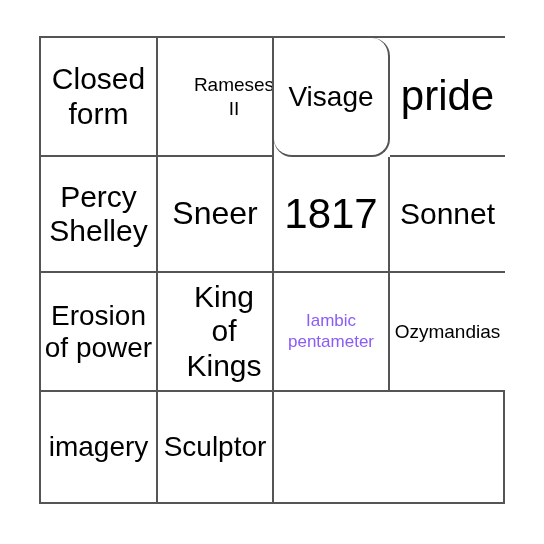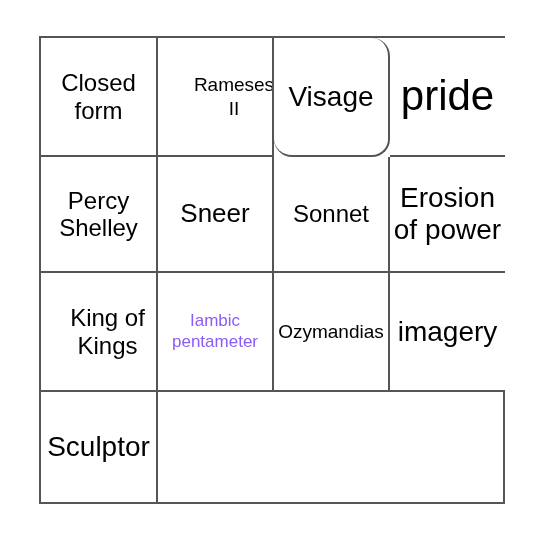--- a/index.html
+++ b/index.html
@@ -48,22 +48,22 @@
   
   .bingo-cell:nth-child(n+13) { border-bottom: none; }
 
   .cell-text { display: block; }
 
   
   .sz-xs  { font-size: 17px; line-height: 1.22; }
   .sz-s   { font-size: 19px; line-height: 1.22; }
   .sz-m   { font-size: 25px; line-height: 1.16; }
   .sz-ml  { font-size: 28px; line-height: 1.14; }
-  .sz-l   { font-size: 24px; line-height: 1.14; }
-  .sz-xl  { font-size: 26px; line-height: 1.12; }
+  .sz-l   { font-size: 30px; line-height: 1.14; }
+  .sz-xl  { font-size: 32px; line-height: 1.12; }
   .sz-xxl { font-size: 42px; line-height: 1.10; }
 </style>
 </head>
 <body>
 
 <div id="bingo-card" style="border-color: rgb(85, 85, 85); background: rgb(255, 255, 255);">
     <div class="bingo-cell" style="border-color: rgb(85, 85, 85);">
       <span class="cell-text sz-l" style="color: rgb(0, 0, 0);">Closed form</span>
     </div>
     <div class="bingo-cell" style="border-color: rgb(85, 85, 85); padding-left: 40px;">
@@ -75,20 +75,23 @@
     <div class="bingo-cell" style="border-color: rgb(85, 85, 85);">
       <span class="cell-text sz-xxl" style="color: rgb(0, 0, 0);">pride</span>
     </div>
     <div class="bingo-cell" style="border-color: rgb(85, 85, 85);">
       <span class="cell-text sz-l" style="color: rgb(0, 0, 0);">Percy Shelley</span>
     </div>
     <div class="bingo-cell" style="border-color: rgb(85, 85, 85);">
       <span class="cell-text sz-xl" style="color: rgb(0, 0, 0);">Sneer</span>
     </div>
     <div class="bingo-cell" style="border-color: rgb(85, 85, 85);">
+      <span class="cell-text sz-xxl" style="color: rgb(0, 0, 0);">1817</span>
+    </div>
+    <div class="bingo-cell" style="border-color: rgb(85, 85, 85);">
       <span class="cell-text sz-l" style="color: rgb(0, 0, 0);">Sonnet</span>
     </div>
     <div class="bingo-cell" style="border-color: rgb(85, 85, 85);">
       <span class="cell-text sz-ml" style="color: rgb(0, 0, 0);">Erosion of power</span>
     </div>
     <div class="bingo-cell" style="border-color: rgb(85, 85, 85); padding-left: 20px;">
       <span class="cell-text sz-l" style="color: rgb(0, 0, 0);">King of Kings</span>
     </div>
     <div class="bingo-cell" style="border-color: rgb(85, 85, 85);">
       <span class="cell-text sz-xs" style="color: #8b5cf6;">Iambic pentameter</span>

